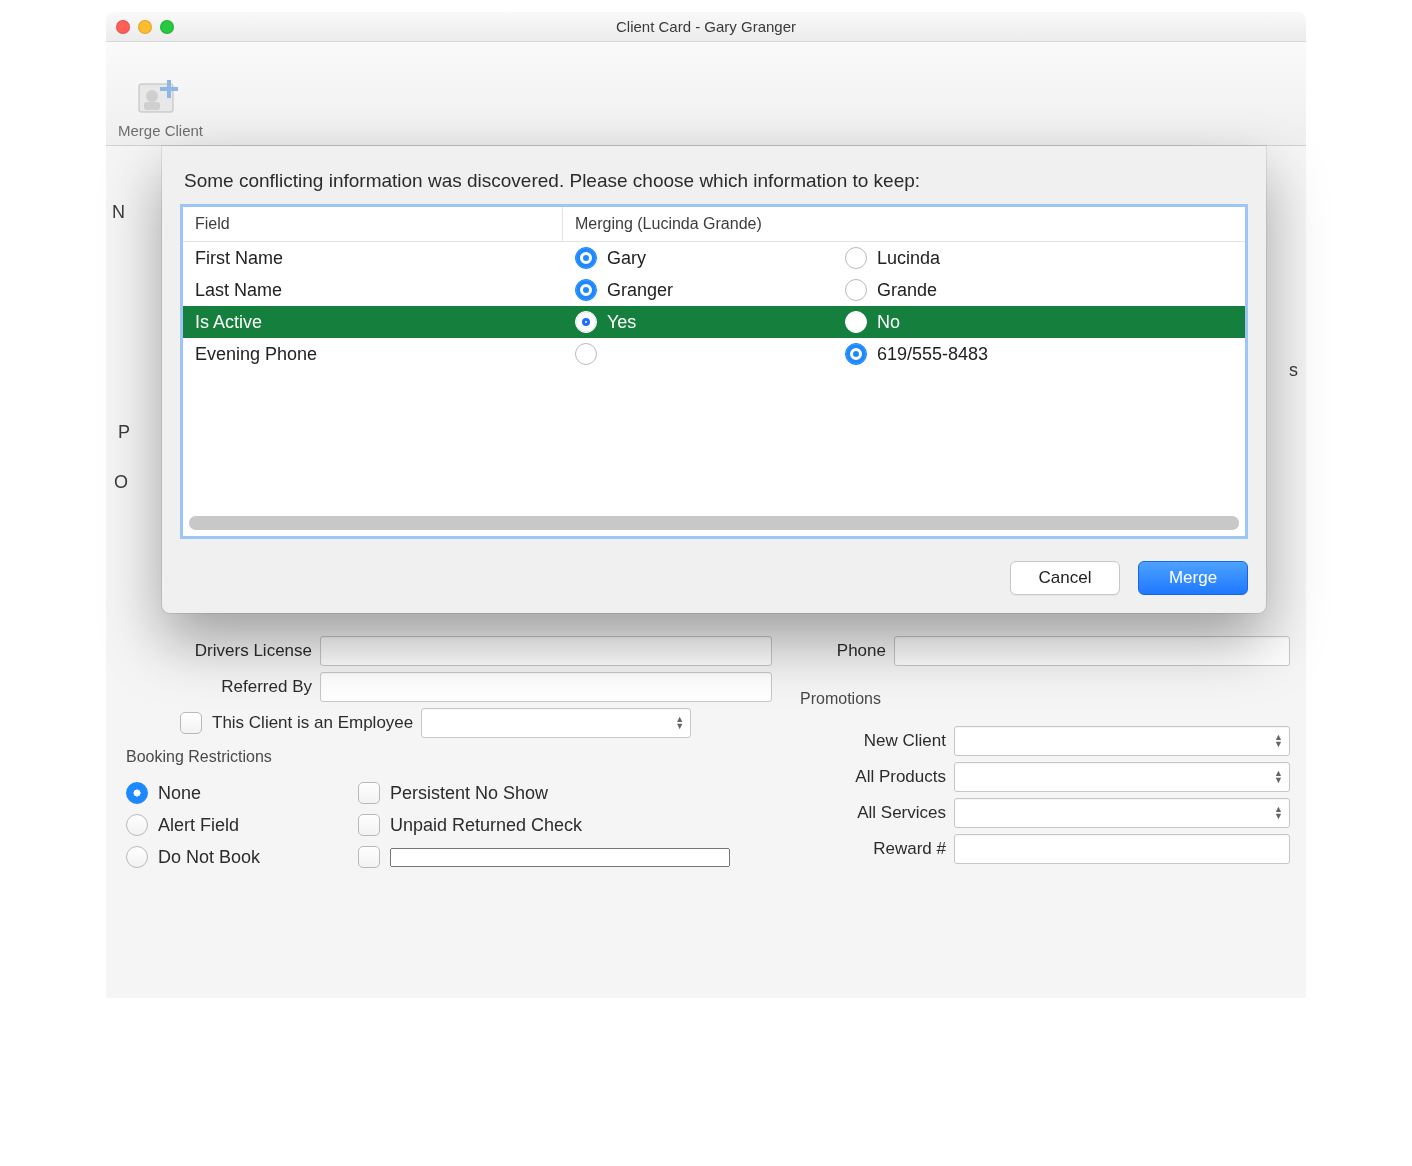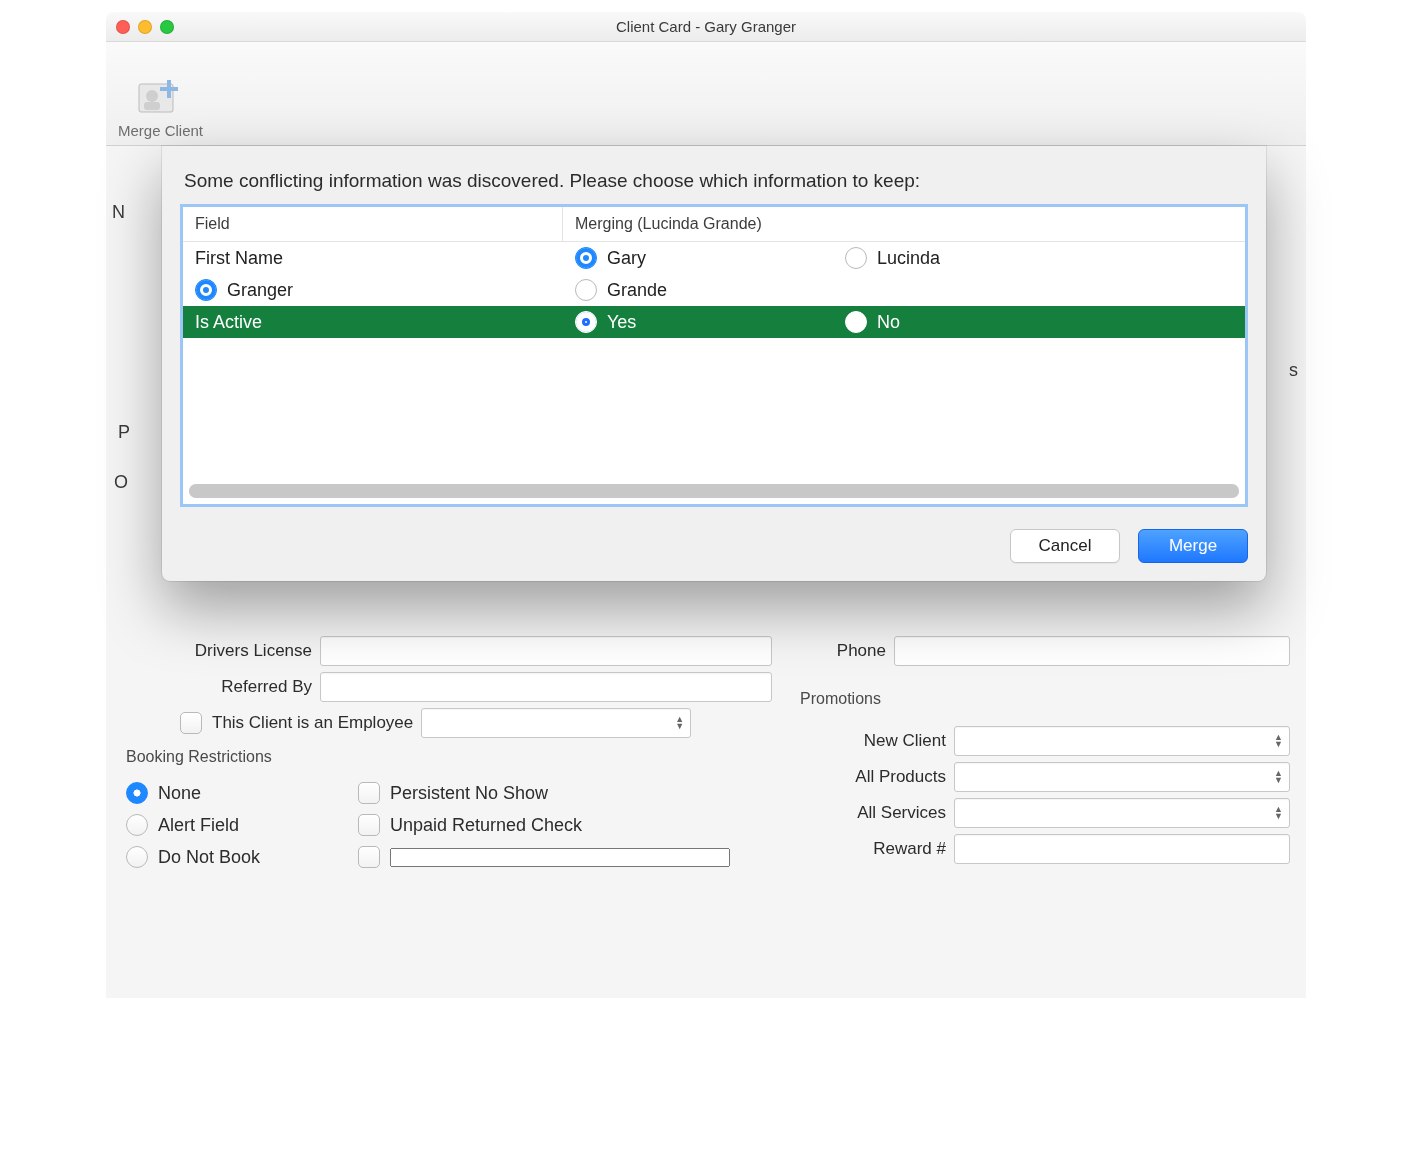--- a/index.html
+++ b/index.html
@@ -206,38 +206,50 @@
               <div class="cell">
                 <span class="rad on"></span>
                 <span>Gary</span>
               </div>
               <div class="cell">
                 <span class="rad"></span>
                 <span>Lucinda</span>
               </div>
             </div>
             <div class="trow">
+              <div class="cell">Last Name</div>
               <div class="cell">
                 <span class="rad on"></span>
                 <span>Granger</span>
               </div>
               <div class="cell">
                 <span class="rad"></span>
                 <span>Grande</span>
               </div>
             </div>
             <div class="trow sel">
               <div class="cell">Is Active</div>
               <div class="cell">
                 <span class="rad on"></span>
                 <span>Yes</span>
               </div>
               <div class="cell">
                 <span class="rad"></span>
                 <span>No</span>
+              </div>
+            </div>
+            <div class="trow">
+              <div class="cell">Evening Phone</div>
+              <div class="cell">
+                <span class="rad"></span>
+                <span></span>
+              </div>
+              <div class="cell">
+                <span class="rad on"></span>
+                <span>619/555-8483</span>
               </div>
             </div>
           </div>
         <div class="table-pad"></div>
         <div class="hscroll">
             <div class="hscroll-inner"></div>
           </div>
       </div>
 
       <div class="sheet-buttons">

